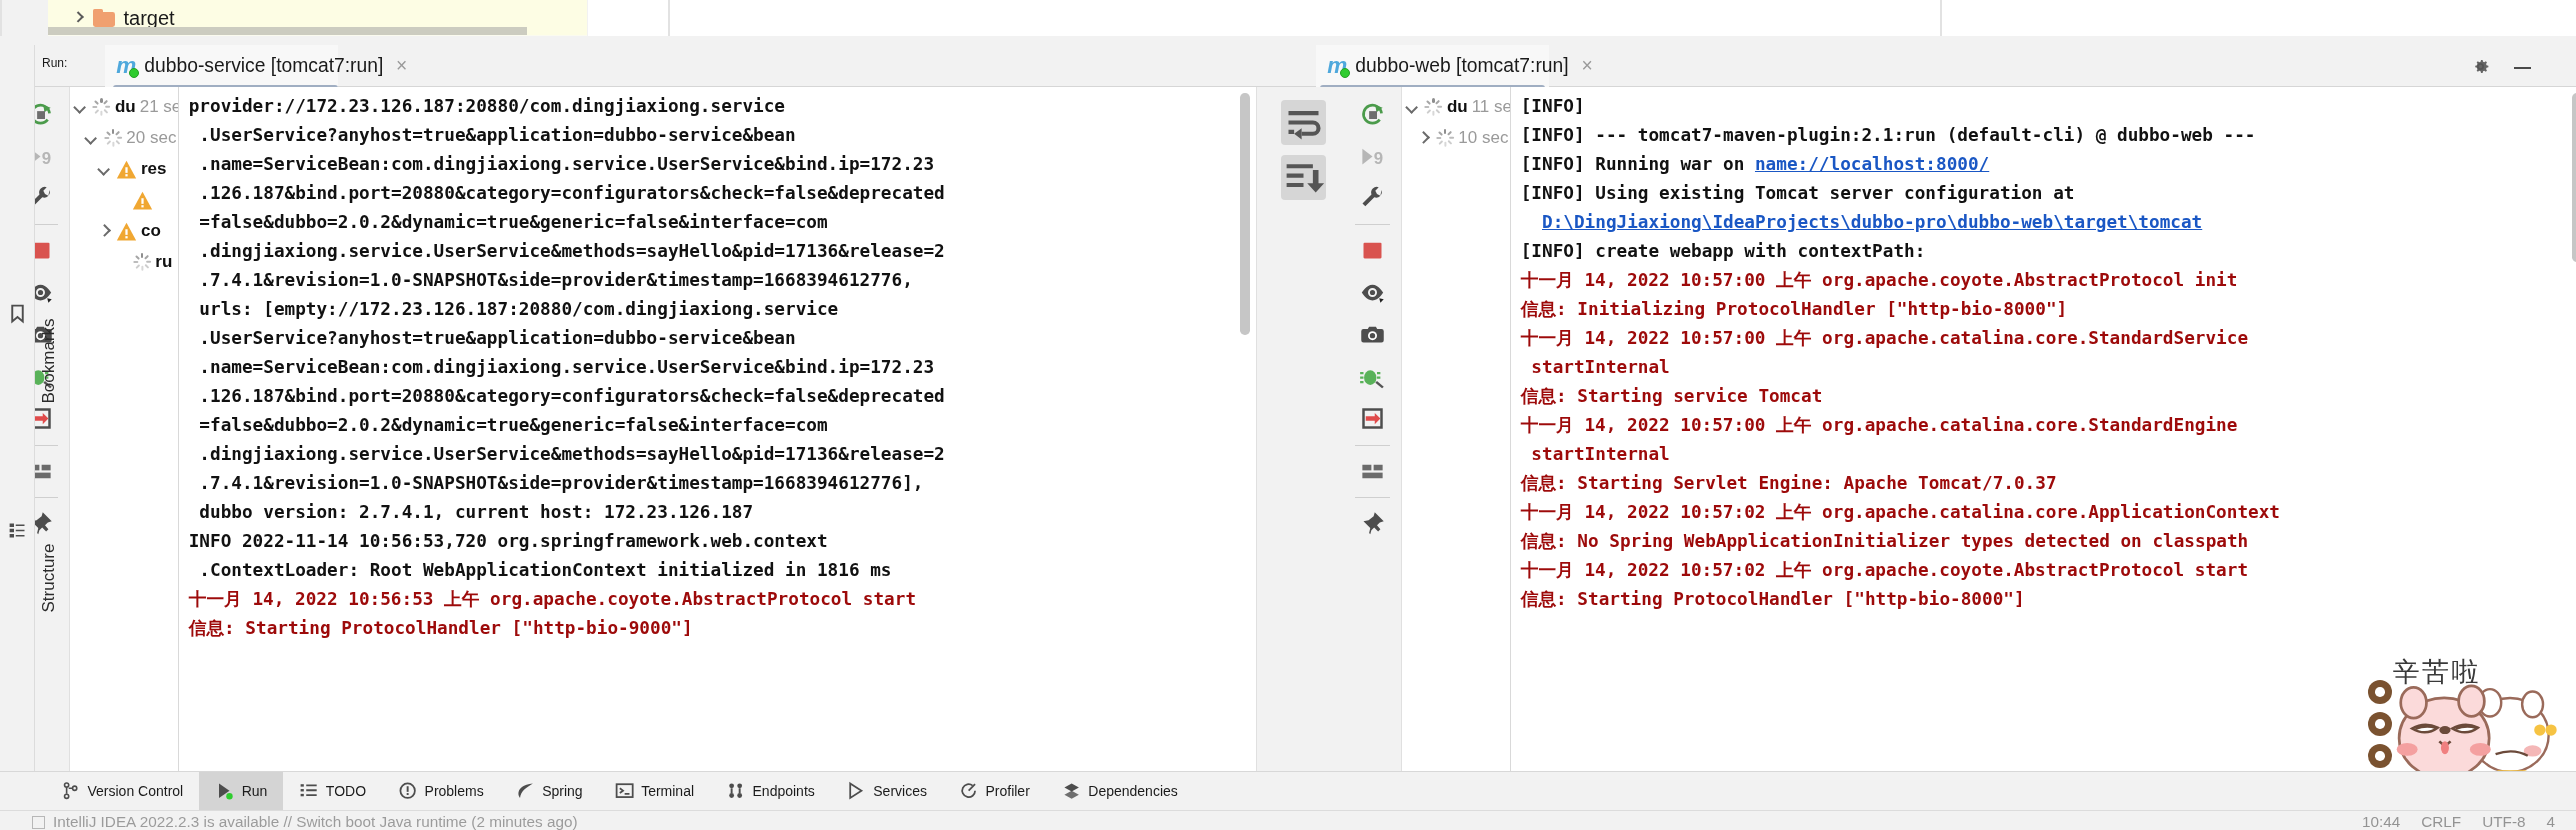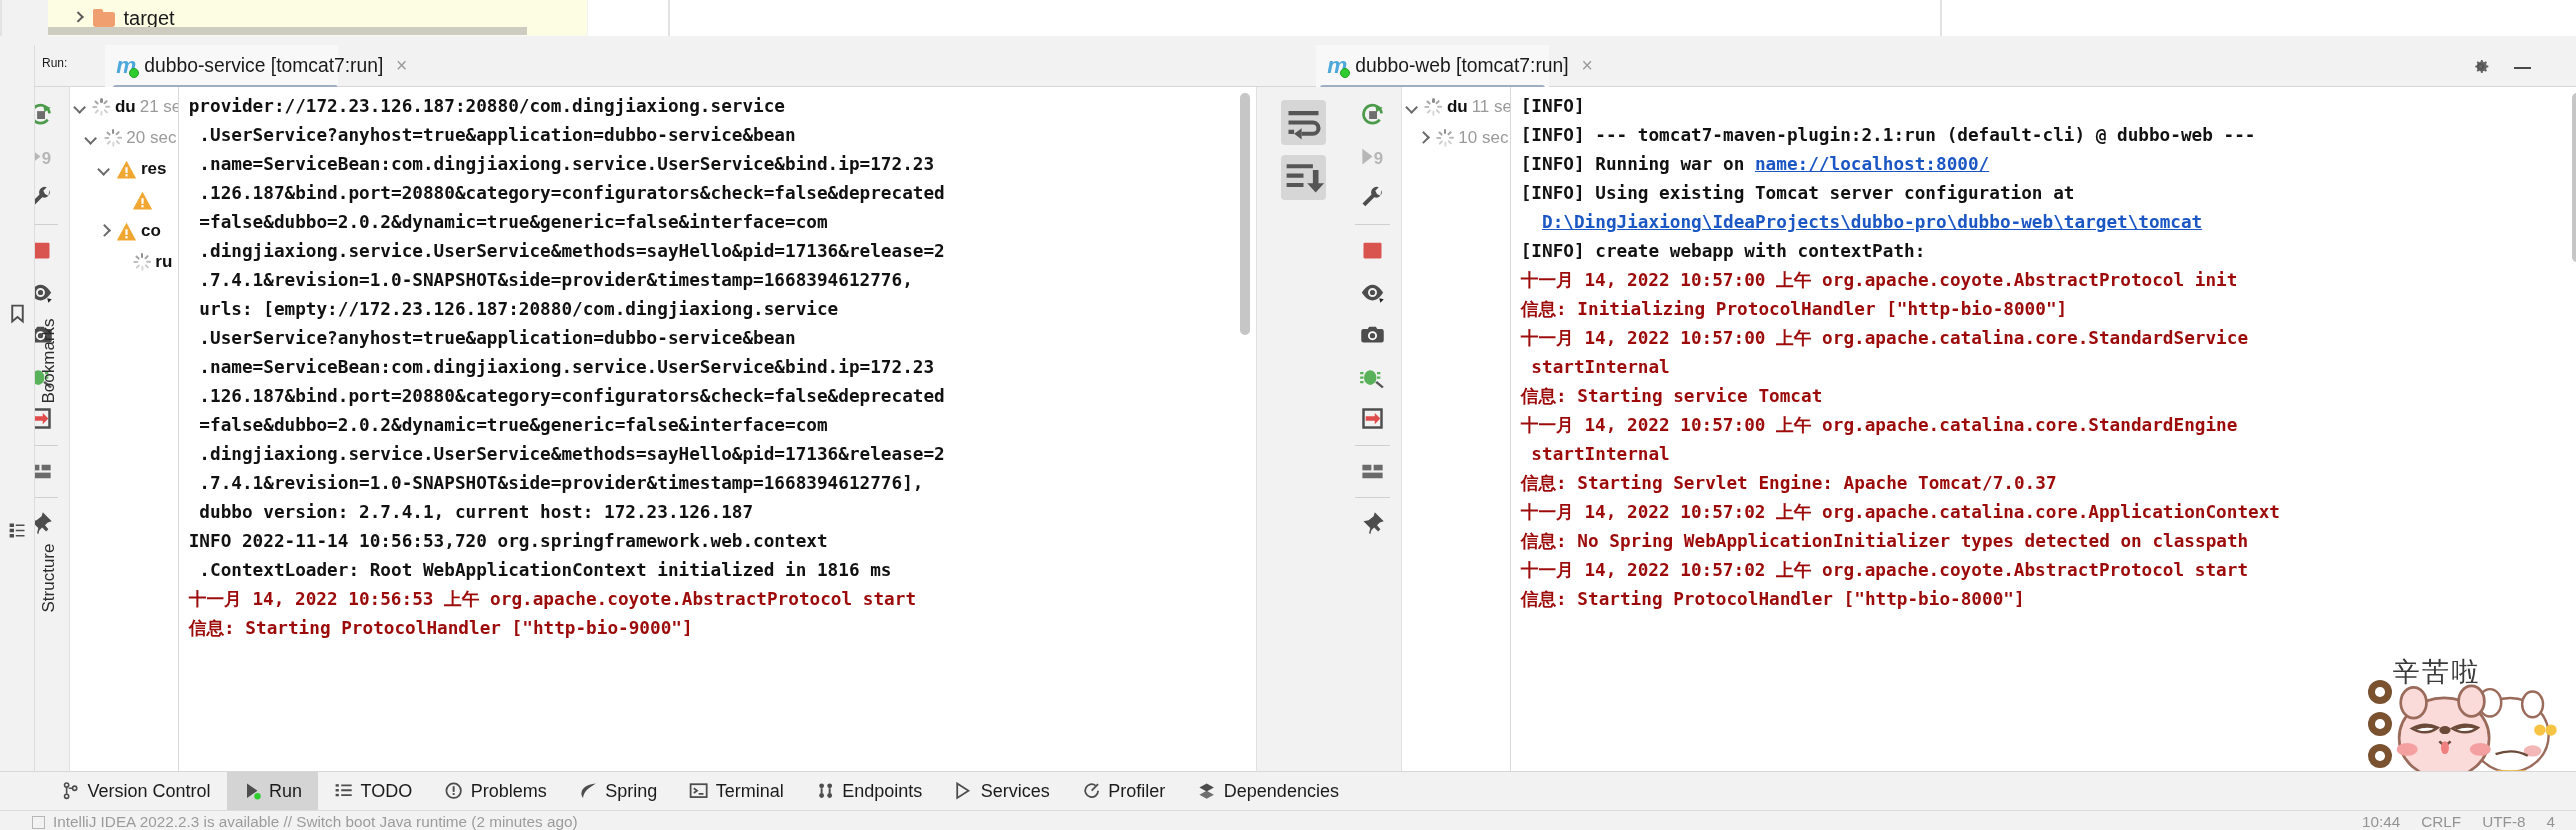--- a/index.html
+++ b/index.html
@@ -232,21 +232,21 @@
   }
 
   
   .botbar {
     position: absolute; left: 0; top: 771px; width: 2576px; height: 39px;
     background: #f2f2f2; border-top: 0.8px solid #d8d8d8;
     display: flex; align-items: center; padding-left: 45px; gap: 0px;
   }
   .botitem {
     height: 39px; display: flex; align-items: center; gap: 7.2px;
-    padding: 0 16px; cursor: pointer; font-size: 18px; color: #1b1b1b;
+    padding: 0 16px; cursor: pointer; font-size: 14px; color: #1b1b1b;
     white-space: nowrap;
   }
   .botitem.active { background: #d4d4d4; }
   .botitem svg { width: 19.3px; height: 19.3px; display: block; flex: none; }
 
   .statusbar {
     position: absolute; left: 0; top: 810px; width: 2576px; height: 21px;
     background: #f2f2f2; border-top: 0.8px solid #dcdcdc;
     font-size: 15.3px; color: #555;
   }

